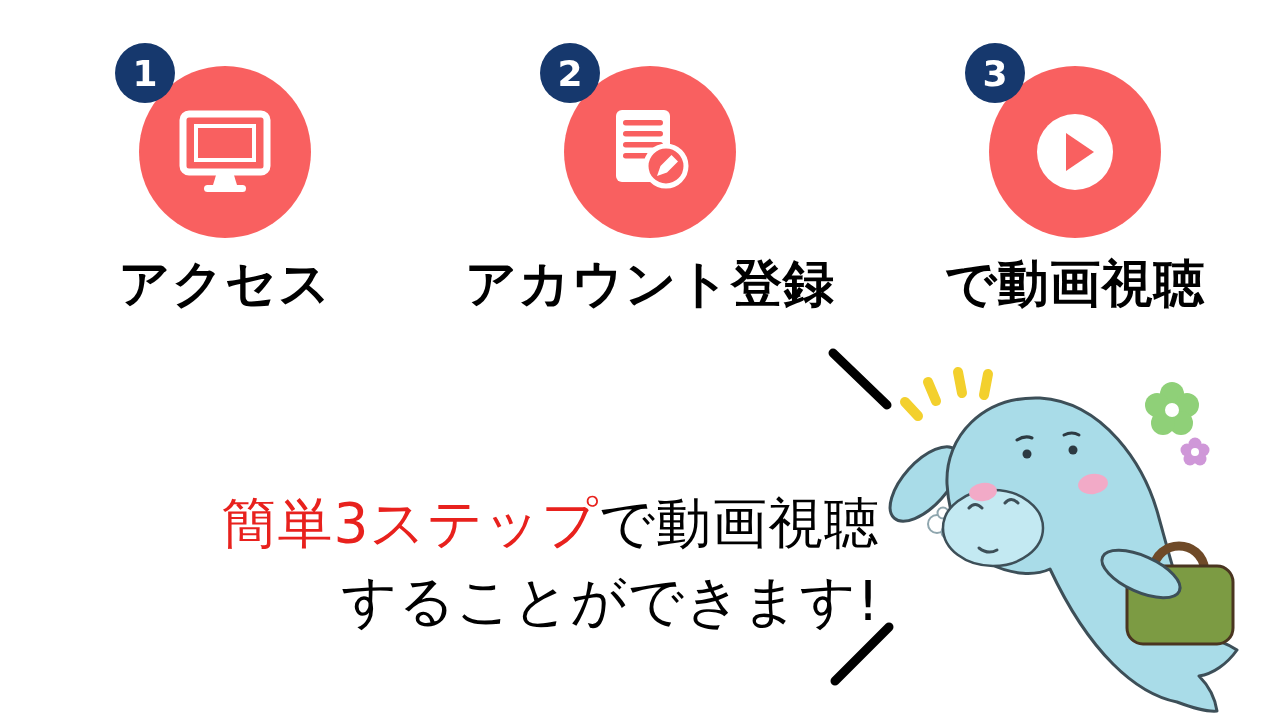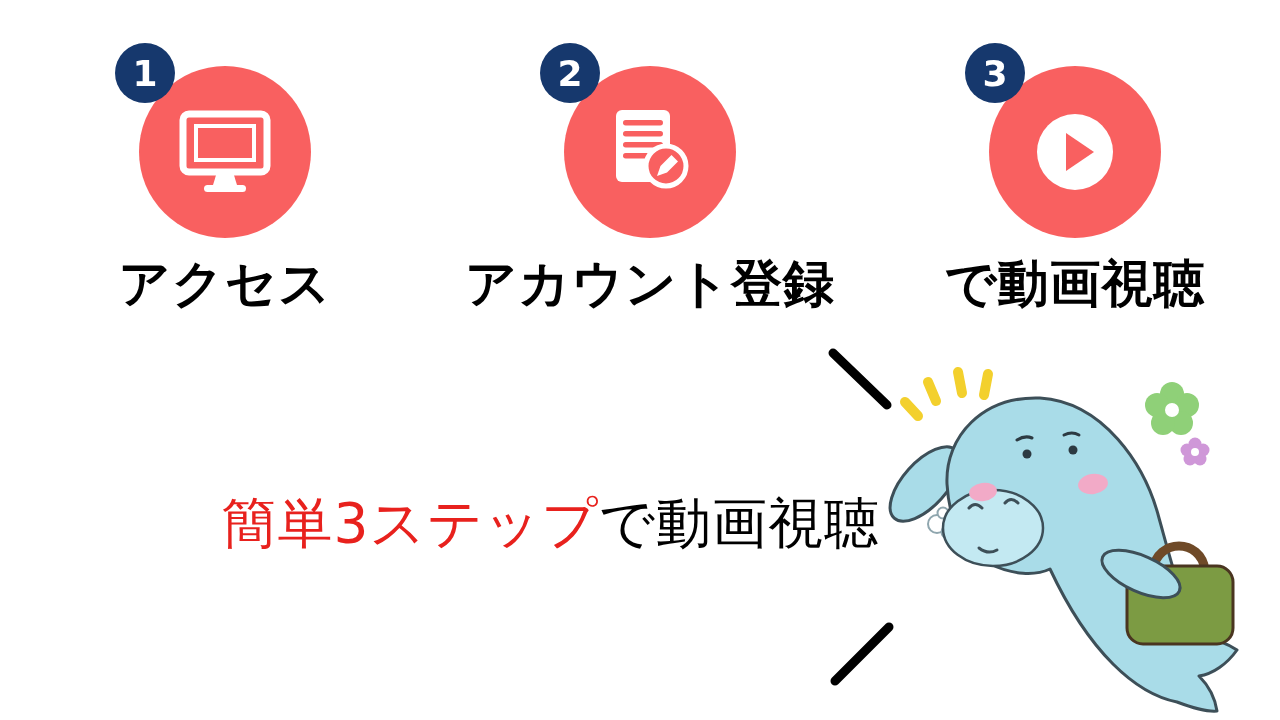--- a/index.html
+++ b/index.html
@@ -102,20 +102,21 @@
         <span>3</span>
       </div>
     </div>
     <div class="step-label">で動画視聴</div>
   </div>
 
   <div class="message">
     <div>
       <span class="highlight">簡単3ステップ</span><span>で動画視聴</span>
     </div>
+    <div>することができます!</div>
   </div>
 
   <svg class="abs" style="left:824px; top:344px;" width="72" height="70">
     <line x1="9" y1="9" x2="63" y2="61" stroke="#000000" stroke-width="9" stroke-linecap="round"></line>
   </svg>
   <svg class="abs" style="left:826px; top:618px;" width="72" height="72">
     <line x1="63" y1="9" x2="9" y2="63" stroke="#000000" stroke-width="9" stroke-linecap="round"></line>
   </svg>
 
   <svg class="abs" style="left:865px; top:356px;" width="410" height="360" viewBox="0 0 410 360">

